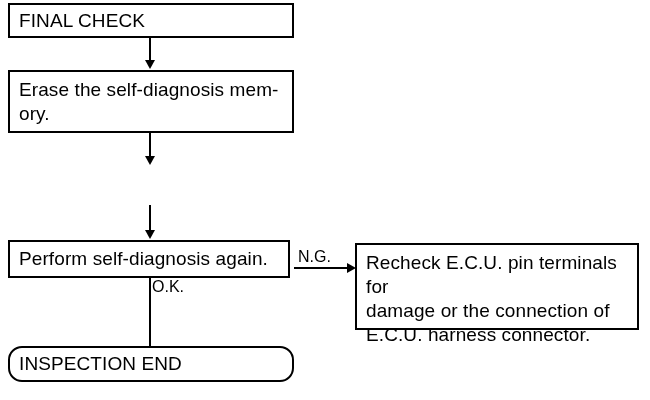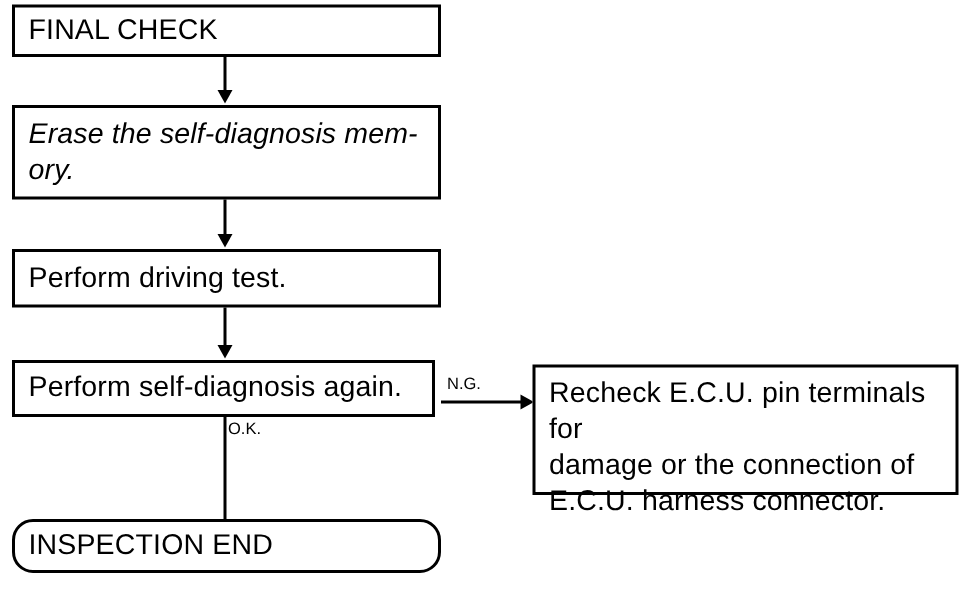--- a/index.html
+++ b/index.html
@@ -63,49 +63,46 @@
   .arrow-right {
     position: absolute;
     width: 0;
     height: 0;
     border-top: 5.5px solid transparent;
     border-bottom: 5.5px solid transparent;
     border-left: 9px solid #000000;
   }
   .edge-label {
     position: absolute;
-    font-size: 11px;
+    font-size: 16px;
     line-height: 15px;
     color: #000000;
     white-space: nowrap;
   }
 </style>
 </head>
 <body>
 
 <div id="canvas">
 
   <div class="node" style="left:8px; top:3px; width:286px; height:35px;">
     <div class="txt">FINAL CHECK</div>
   </div>
 
   <div class="vline" style="left:149px; top:38px; height:23px;"></div>
   <div class="arrow-down" style="left:144.5px; top:60px;"></div>
 
-  <div class="node multiline" style="left:8px; top:70px; width:286px; height:63px;font-style:italic;">
+  <div class="node multiline" style="left:8px; top:70px; width:286px; height:63px;">
     <div class="txt">Erase the self-diagnosis mem-
 ory.</div>
   </div>
 
   <div class="vline" style="left:149px; top:133px; height:24px;"></div>
   <div class="arrow-down" style="left:144.5px; top:156px;"></div>
 
-  <div class="node" style="left:8px; top:166px; width:286px; height:39px;">
-    <div class="txt">Perform driving test.</div>
-  </div>
 
   <div class="vline" style="left:149px; top:205px; height:26px;"></div>
   <div class="arrow-down" style="left:144.5px; top:230px;"></div>
 
   <div class="node" style="left:8px; top:240px; width:282px; height:38px;">
     <div class="txt">Perform self-diagnosis again.</div>
   </div>
 
   <div class="hline" style="left:294px; top:267px; width:54px;"></div>
   <div class="arrow-right" style="left:347px; top:262.5px;"></div>

